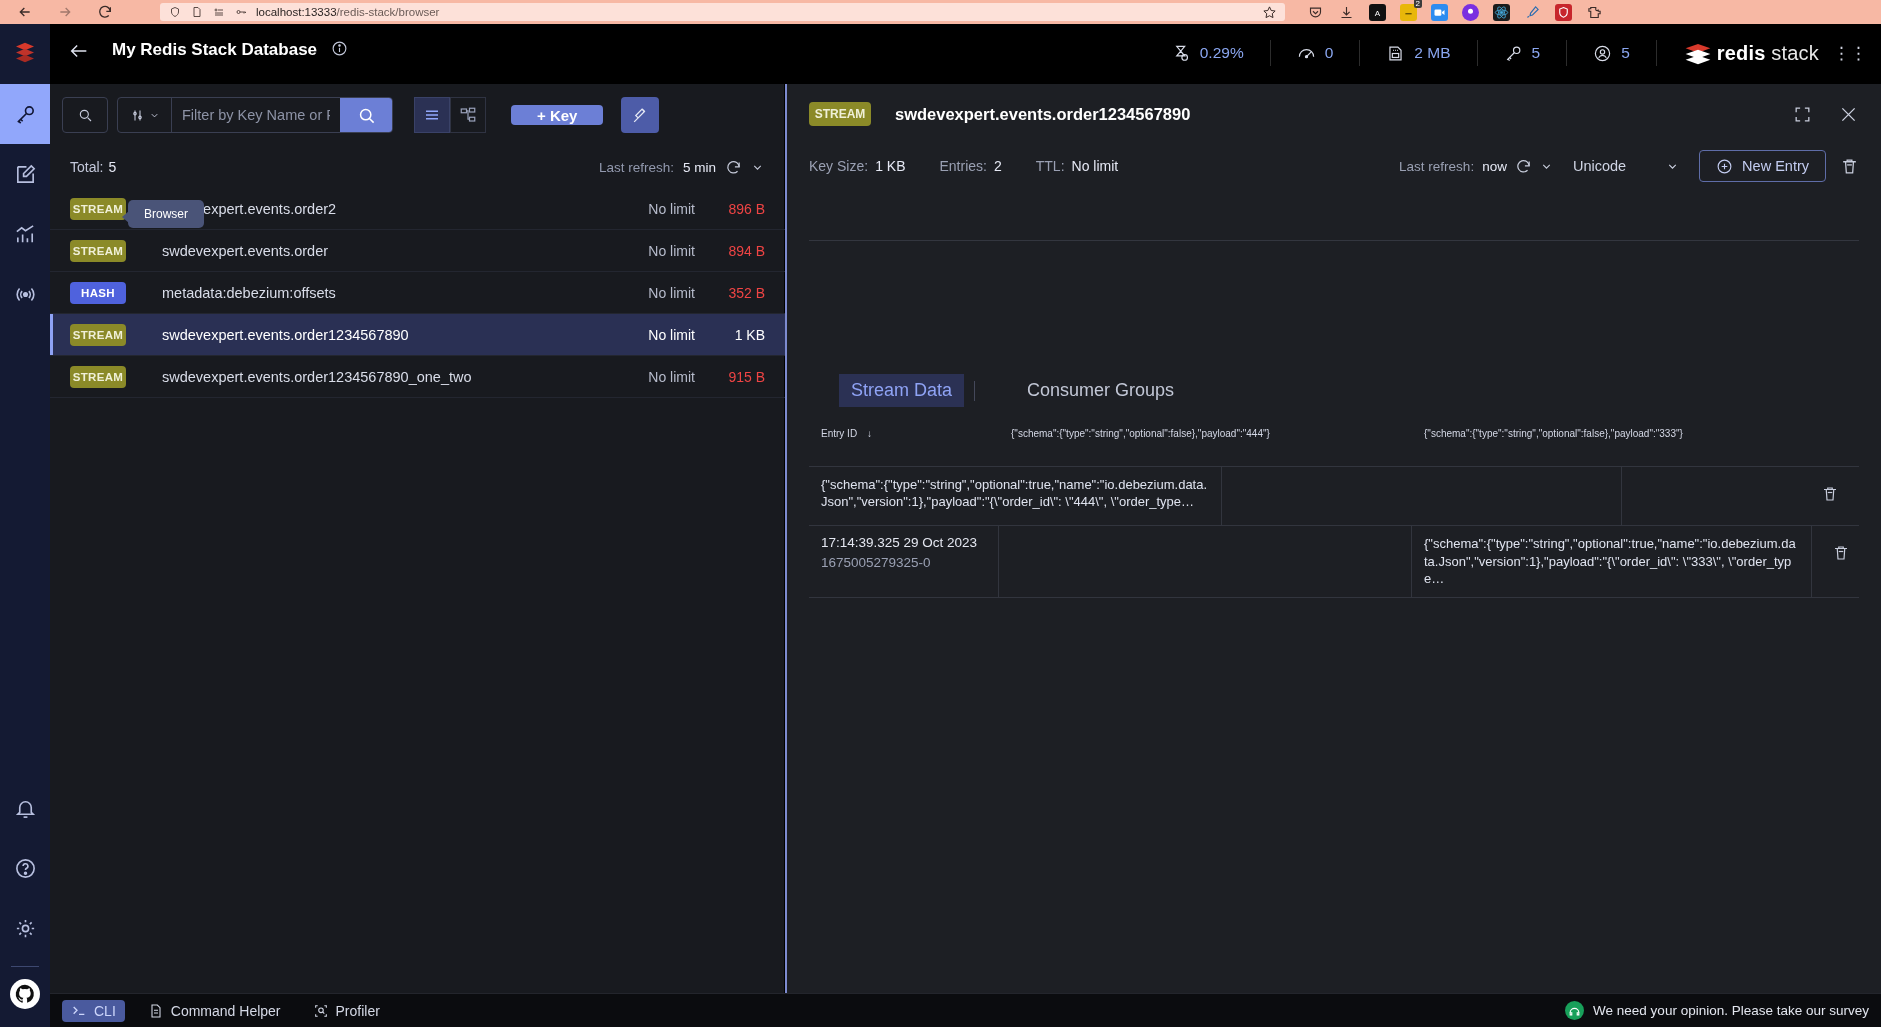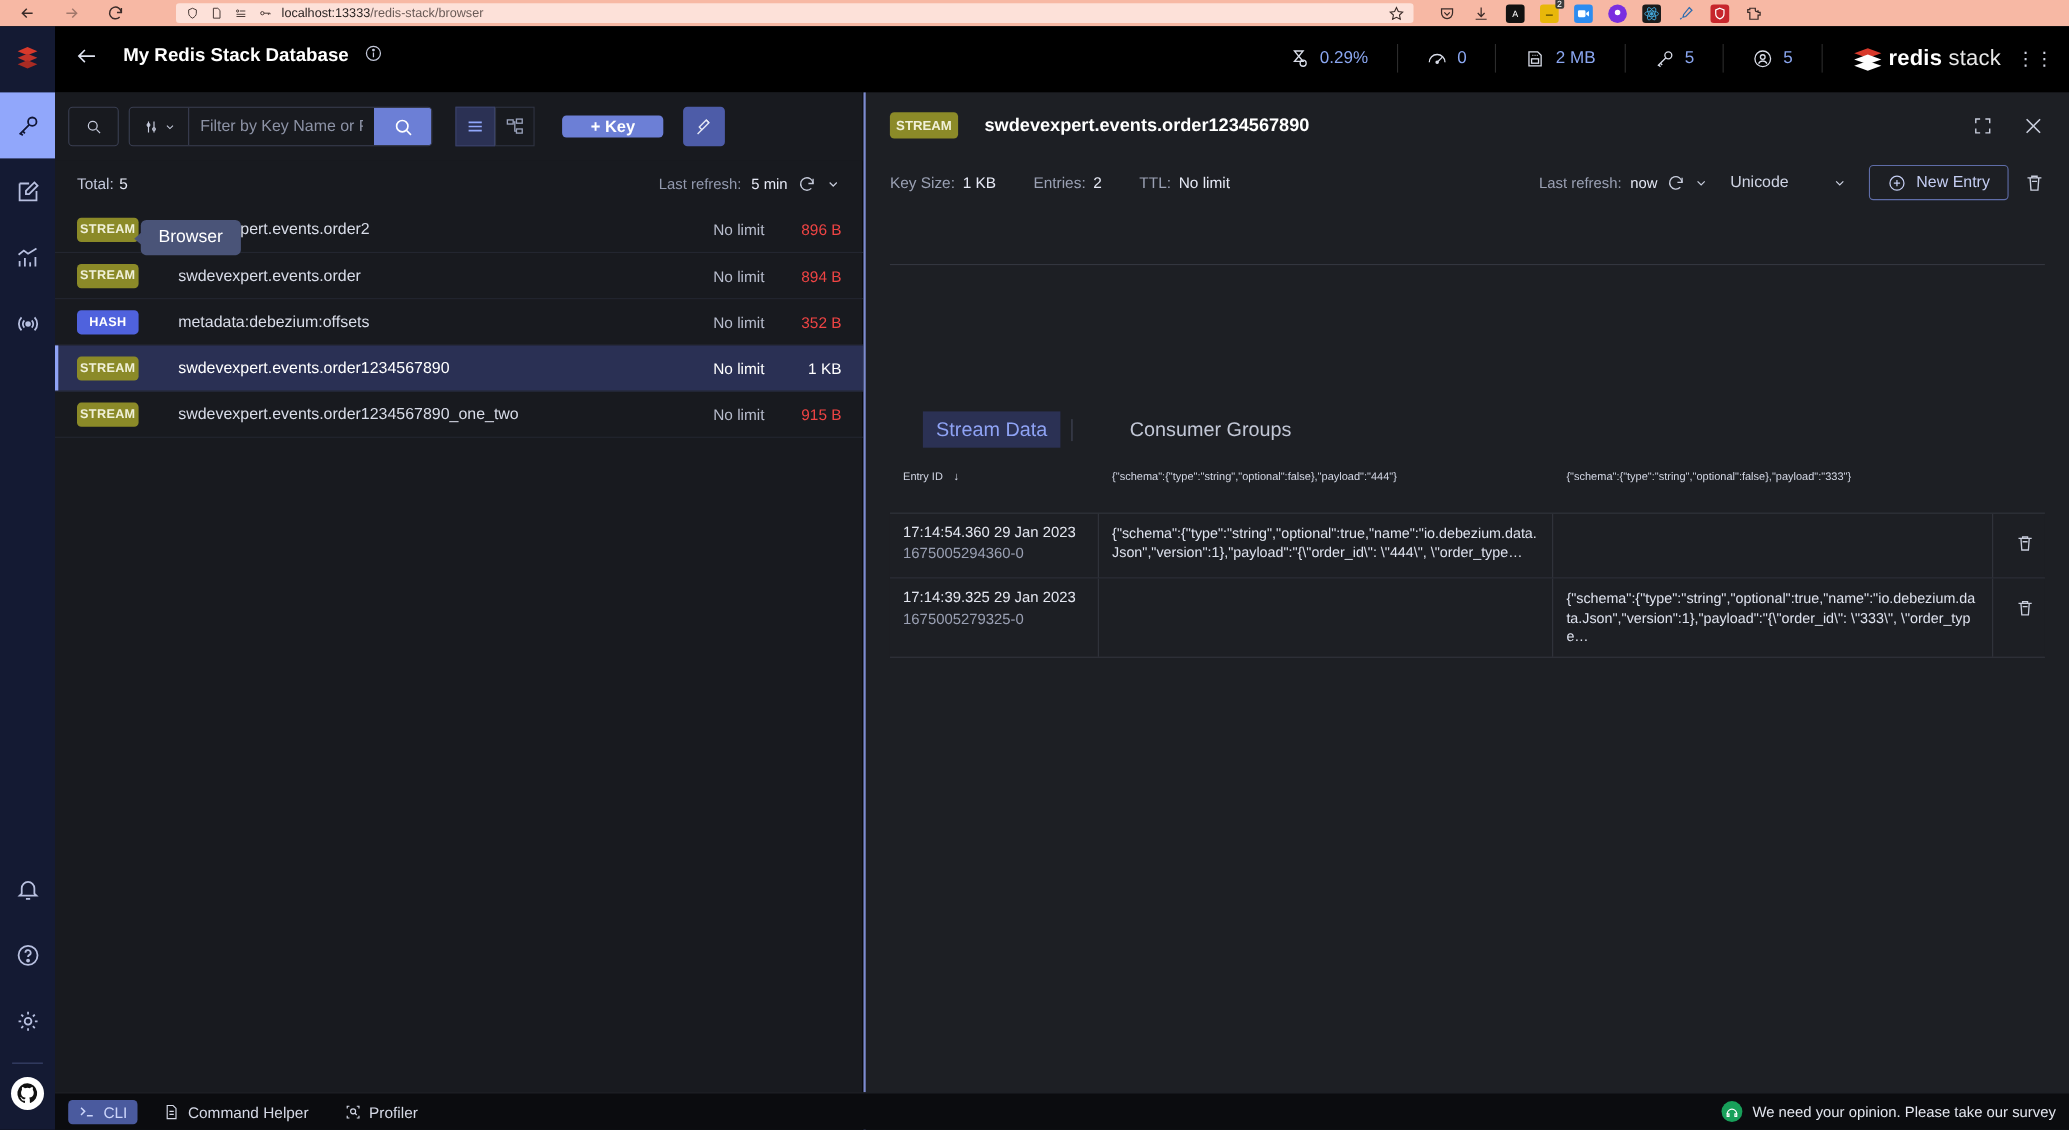--- a/index.html
+++ b/index.html
@@ -94,21 +94,21 @@
   #filter-search-btn{width:52px;height:34px;background:#6c7fd6;display:flex;align-items:center;justify-content:center;color:#fff;cursor:pointer;}
   #view-toggle{display:flex;margin-left:12px;}
   .view-btn{width:36px;height:36px;border:1px solid #2f3342;display:flex;align-items:center;justify-content:center;cursor:pointer;color:#9aa2bb;}
   .view-btn.active{background:#2b3154;color:#91a7fb;border-color:#3a4268;}
   #add-key-btn{
     margin-left:16px;height:20px;padding:0 26px;background:#6c7fd6;border-radius:4px;color:#fff;
     font-size:15px;font-weight:bold;display:flex;align-items:center;justify-content:center;cursor:pointer;
   }
   #bulk-btn{margin-left:9px;width:38px;height:36px;background:#4d5ca8;border-radius:4px;display:flex;align-items:center;justify-content:center;color:#e6e9f5;cursor:pointer;}
   #browser-tooltip{
-    position:absolute;left:78px;top:116px;background:#4a5478;color:#fff;font-size:16px;
+    position:absolute;left:78px;top:116px;background:#4a5478;color:#fff;font-size:12px;
     padding:7px 16px;border-radius:5px;z-index:30;
   }
   #browser-tooltip:after{
     content:""; position:absolute; left:-6px; top:11px; width:0;height:0;
     border-top:6px solid transparent;border-bottom:6px solid transparent;border-right:7px solid #4a5478;
   }
   #keys-summary{
     height:42px;display:flex;align-items:center;padding:0 20px;color:#c3c8da;font-size:14px;
   }
   #keys-summary .total{color:#e6e9f5;}
@@ -642,40 +642,36 @@
           <div class="st-cell col-id">
             <span>Entry ID</span>
             <span style="margin-left:7px">↓</span>
           </div>
           <div class="st-cell col-f1">{"schema":{"type":"string","optional":false},"payload":"444"}</div>
           <div class="st-cell col-f2">{"schema":{"type":"string","optional":false},"payload":"333"}</div>
           <div class="st-cell col-act"></div>
         </div>
         <div id="stream-rows">
             <div class="st-row">
-              <div class="st-cell col-id">
-                <div class="eid-time">17:14:54.360 29 Jan 2023</div>
-                <div class="eid-raw">1675005294360-0</div>
-              </div>
               <div class="st-cell col-f1">
                 <div class="fval">{"schema":{"type":"string","optional":true,"name":"io.debezium.data.Json","version":1},"payload":"{\"order_id\": \"444\", \"order_type…</div>
               </div>
               <div class="st-cell col-f2">
                 <div class="fval"></div>
               </div>
               <div class="st-cell col-act">
                 <span class="del-ico"><svg width="18" height="18" viewBox="0 0 24 24" fill="none" stroke="currentColor" stroke-width="1.6">
                     <path d="M4 6h16M9 6V4h6v2M7 6l1 14h8l1-14"></path>
                     <path d="M9 10h6"></path>
                   </svg></span>
               </div>
             </div>
             <div class="st-row">
               <div class="st-cell col-id">
-                <div class="eid-time">17:14:39.325 29 Jan 2023</div>
+                <div class="eid-time">17:14:39.325 29 Oct 2023</div>
                 <div class="eid-raw">1675005279325-0</div>
               </div>
               <div class="st-cell col-f1">
                 <div class="fval"></div>
               </div>
               <div class="st-cell col-f2">
                 <div class="fval">{"schema":{"type":"string","optional":true,"name":"io.debezium.data.Json","version":1},"payload":"{\"order_id\": \"333\", \"order_type…</div>
               </div>
               <div class="st-cell col-act">
                 <span class="del-ico"><svg width="18" height="18" viewBox="0 0 24 24" fill="none" stroke="currentColor" stroke-width="1.6">

